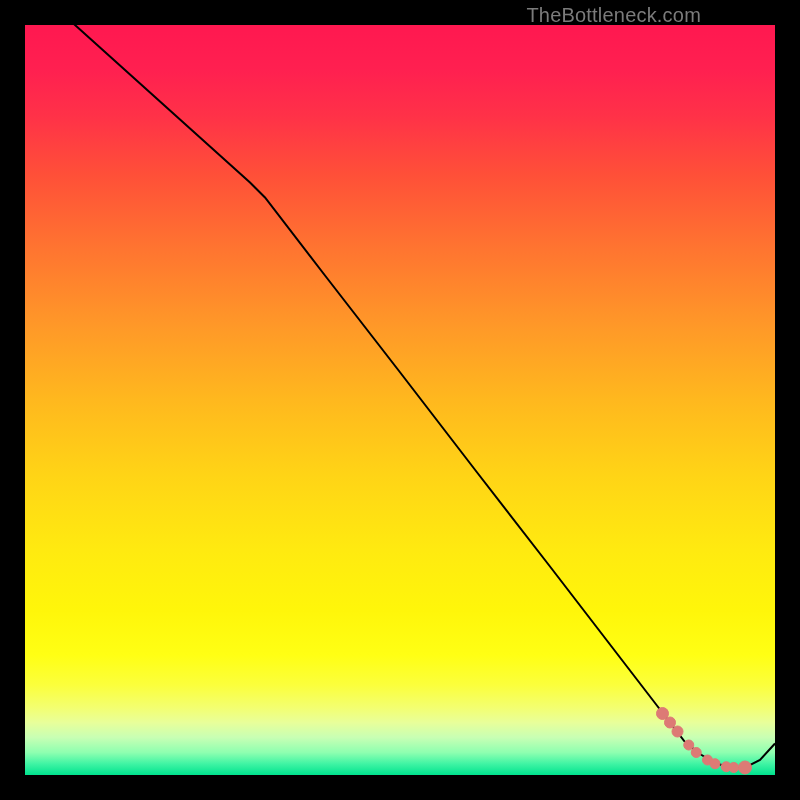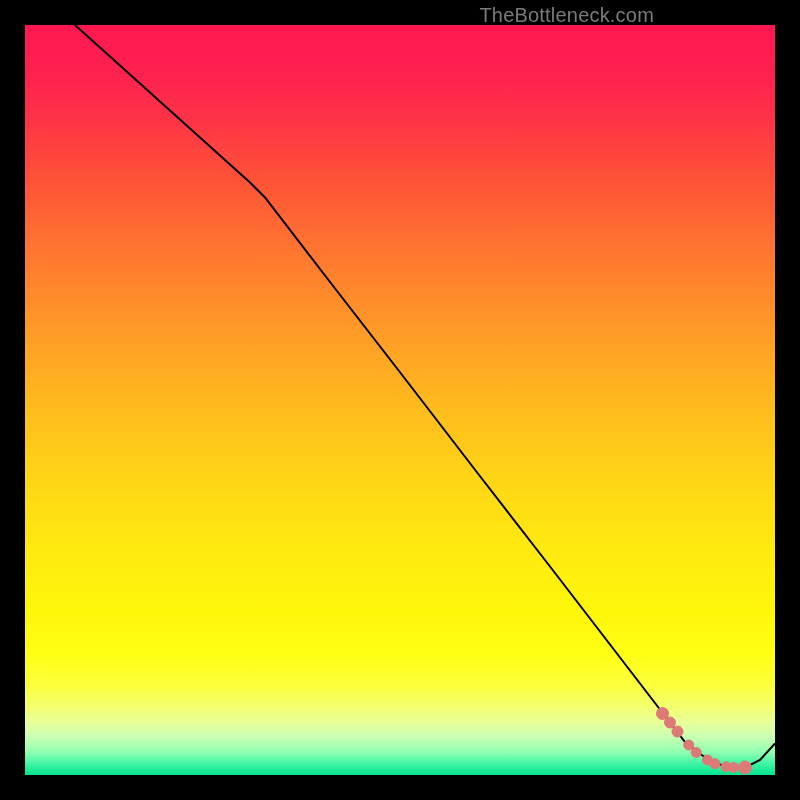--- a/index.html
+++ b/index.html
@@ -9,20 +9,21 @@
     height: 800px;
     background: #000;
     overflow: hidden;
     font-family: Arial, Helvetica, sans-serif;
   }
   .stage {
     position: relative;
     width: 664px;
     height: 800px;
     background: #000;
+    padding-left: 47px;
   }
   .panel {
     position: absolute;
     left: 25px;
     top: 25px;
     width: 750px;
     height: 750px;
     
   }
   svg.curve {

